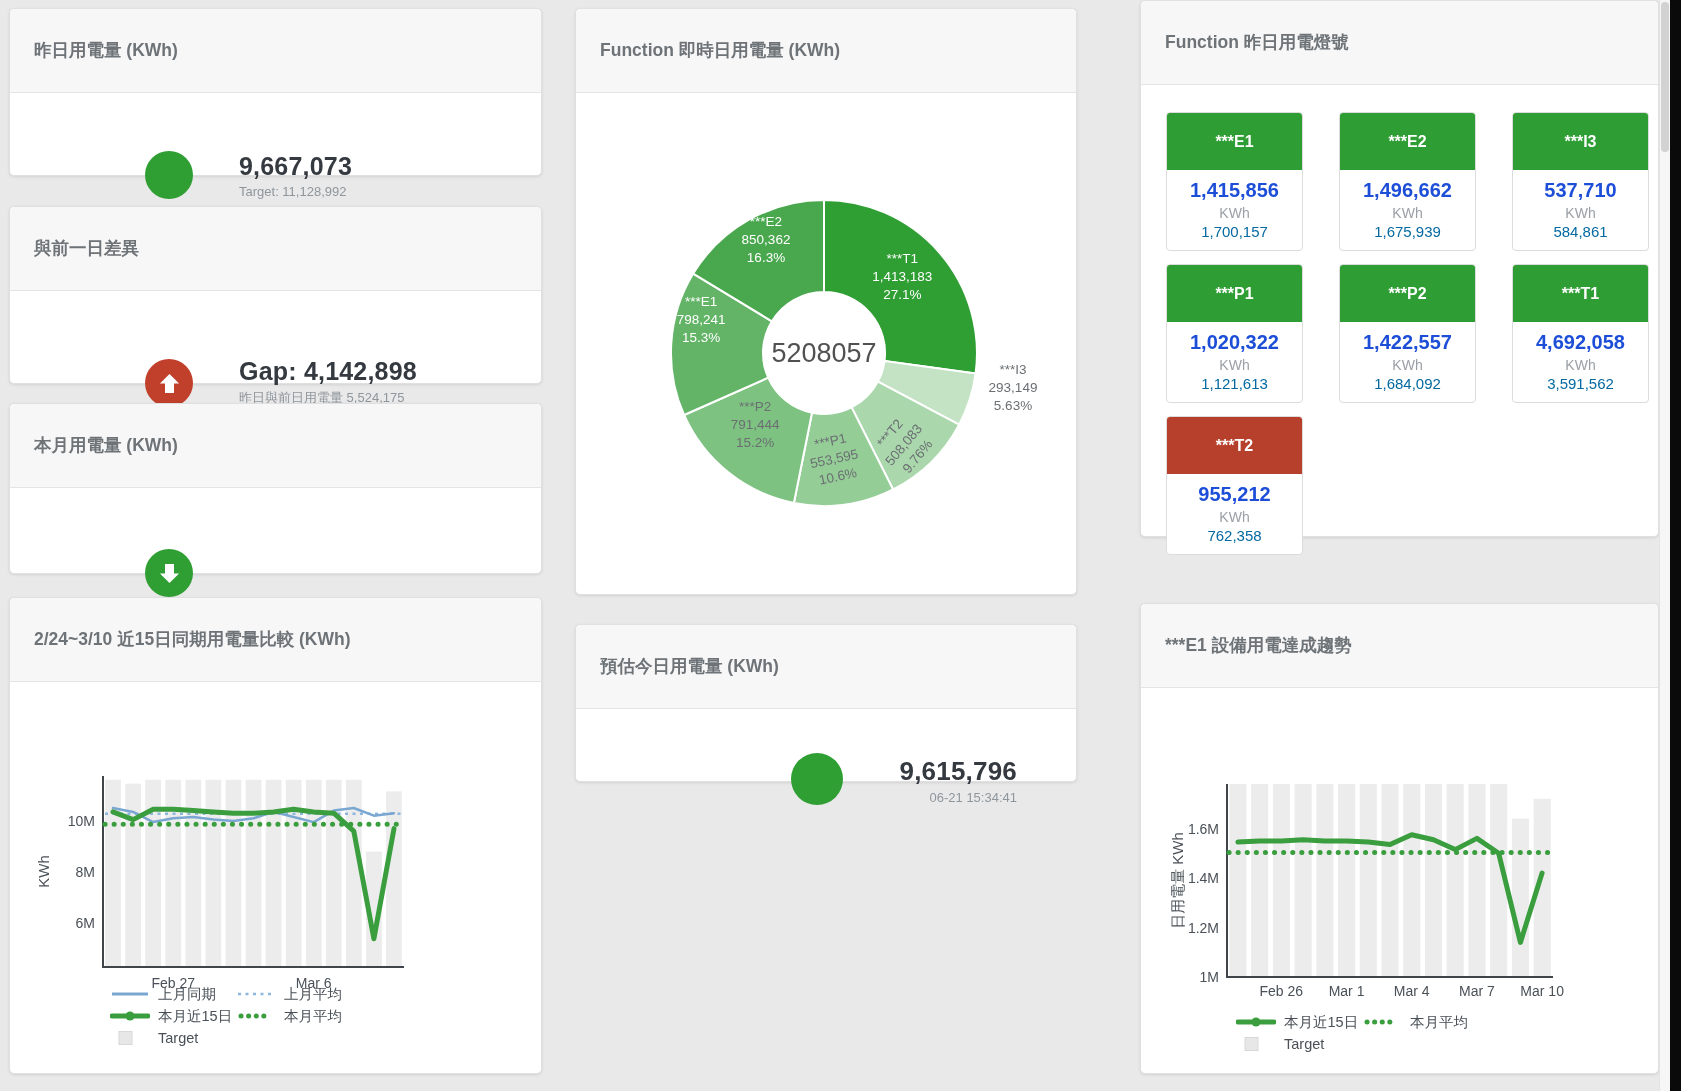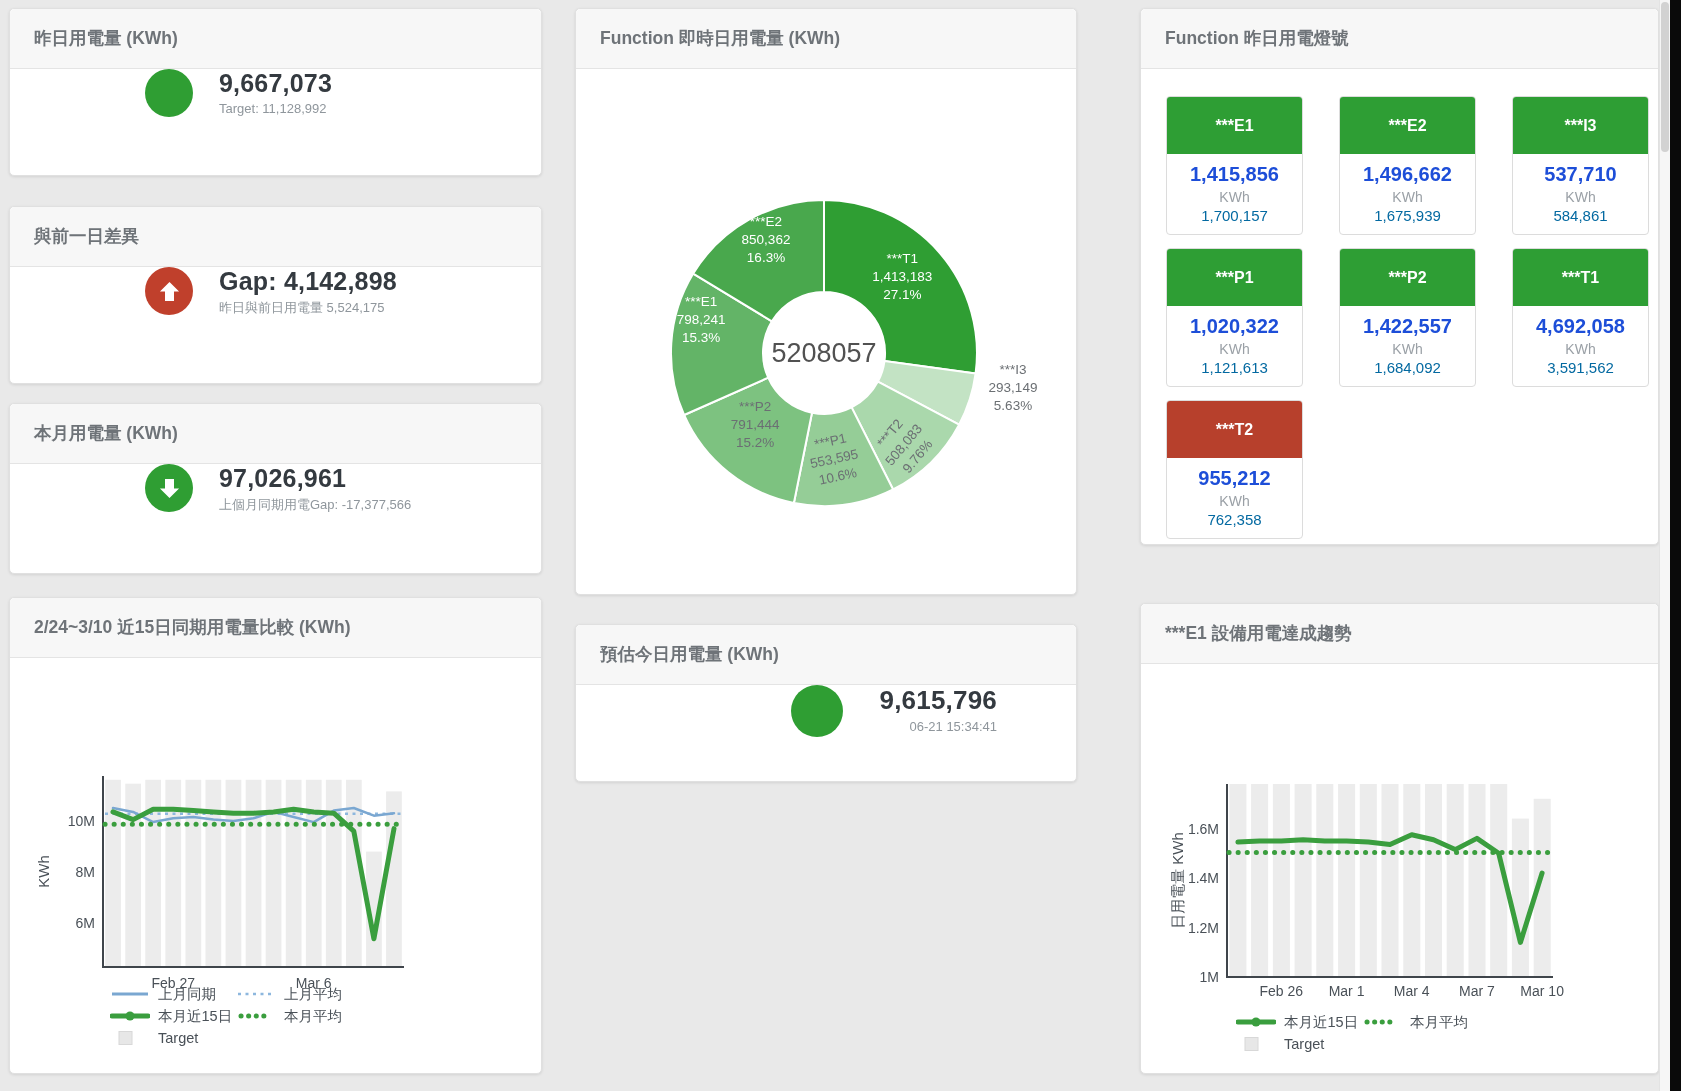--- a/index.html
+++ b/index.html
@@ -1,41 +1,41 @@
 <!DOCTYPE html>
 <html><head>
 <meta charset="utf-8">
 <style>
   html,body{margin:0;padding:0}
   body{width:1681px;height:1091px;background:#e9e9e9;position:relative;overflow:hidden;
        font-family:"Liberation Sans","DejaVu Sans",sans-serif;}
   .card{position:absolute;background:#fff;border:1px solid #e0e0e0;border-radius:5px;
         box-shadow:0 1px 3px rgba(0,0,0,.10);}
-  .card-h{height:59px;line-height:59px;padding:0 24px;background:#f7f7f7;
+  .card-h{height:59px;line-height:59px;padding:12px 24px;background:#f7f7f7;
           border-bottom:1px solid #e4e4e4;border-radius:5px 5px 0 0;
           font-size:17.5px;font-weight:700;color:#6e7378;white-space:nowrap;}
   
-  .stat{display:flex;align-items:flex-start;height:calc(100% - 60px);margin-left:135px;}
+  .stat{display:flex;align-items:flex-end;height:calc(100% - 60px);margin-left:135px;gap:20px;}
   .dot{width:48px;height:48px;border-radius:50%;flex:none;display:flex;align-items:center;justify-content:center;}
   .dot svg{width:27px;height:27px;}
   .stat-t{margin-left:26px;}
   .v{font-size:25px;font-weight:700;color:#343a40;letter-spacing:.2px;}
   .s{font-size:13px;color:#8f969c;margin-top:3px;}
   .stat6{margin-left:215px;}
   .stat6 .dot{width:52px;height:52px;}
   .stat6 .stat-t{text-align:right;min-width:128px;}
   .stat6 .v{font-size:26px;}
   
   .p1{left:9px;top:8px;width:531px;height:166px;}
   .p2{left:9px;top:206px;width:531px;height:176px;}
   .p3{left:9px;top:403px;width:531px;height:169px;}
   .p4{left:9px;top:597px;width:531px;height:475px;}
   .p5{left:575px;top:8px;width:500px;height:585px;}
   .p6{left:575px;top:624px;width:500px;height:156px;}
-  .p7{left:1140px;top:8px;width:517px;height:535px;}
+  .p7{left:1140px;top:0;width:517px;height:535px;}
   .p8{left:1140px;top:603px;width:517px;height:469px;}
   
   .tiles{display:grid;grid-template-columns:repeat(3,137px);column-gap:36px;row-gap:13px;
          padding:27px 10px 0 25px;}
   .tile{border:1px solid #dcdcdc;border-radius:4px;overflow:hidden;background:#fff;}
   .tile-h{height:57px;display:flex;align-items:center;justify-content:center;
           color:#fff;font-size:16px;font-weight:700;}
   .tile-b{text-align:center;padding:9px 0 10px;}
   .tile-v{font-size:20px;font-weight:700;color:#1d4ed8;}
   .tile-u{font-size:14px;color:#9aa0a6;margin-top:3px;}
@@ -86,24 +86,20 @@
   </div>
 </div>
 
 <div class="card p3">
   <div class="card-h">本月用電量 (KWh)</div>
   <div class="stat">
     <div class="dot" style="background: rgb(47, 158, 51);">
       <svg viewBox="0 0 24 24">
           <path d="M12 20.5 L3.5 12 H8 V3.5 H16 V12 H20.5 Z" fill="#fff"></path>
         </svg>
-    </div>
-    <div class="stat-t">
-      <div class="v">97,026,961</div>
-      <div class="s">上個月同期用電Gap: -17,377,566</div>
     </div>
   </div>
 </div>
 
 <div class="card p4">
   <div class="card-h">2/24~3/10 近15日同期用電量比較 (KWh)</div>
   <svg id="compare-svg" class="chart" width="531" height="340">
       <rect x="95.2" y="122.8" width="15.7" height="187.2" fill="#ececec"></rect>
       <rect x="115.3" y="126.7" width="15.7" height="183.3" fill="#ececec"></rect>
       <rect x="135.3" y="122.8" width="15.7" height="187.2" fill="#ececec"></rect>

